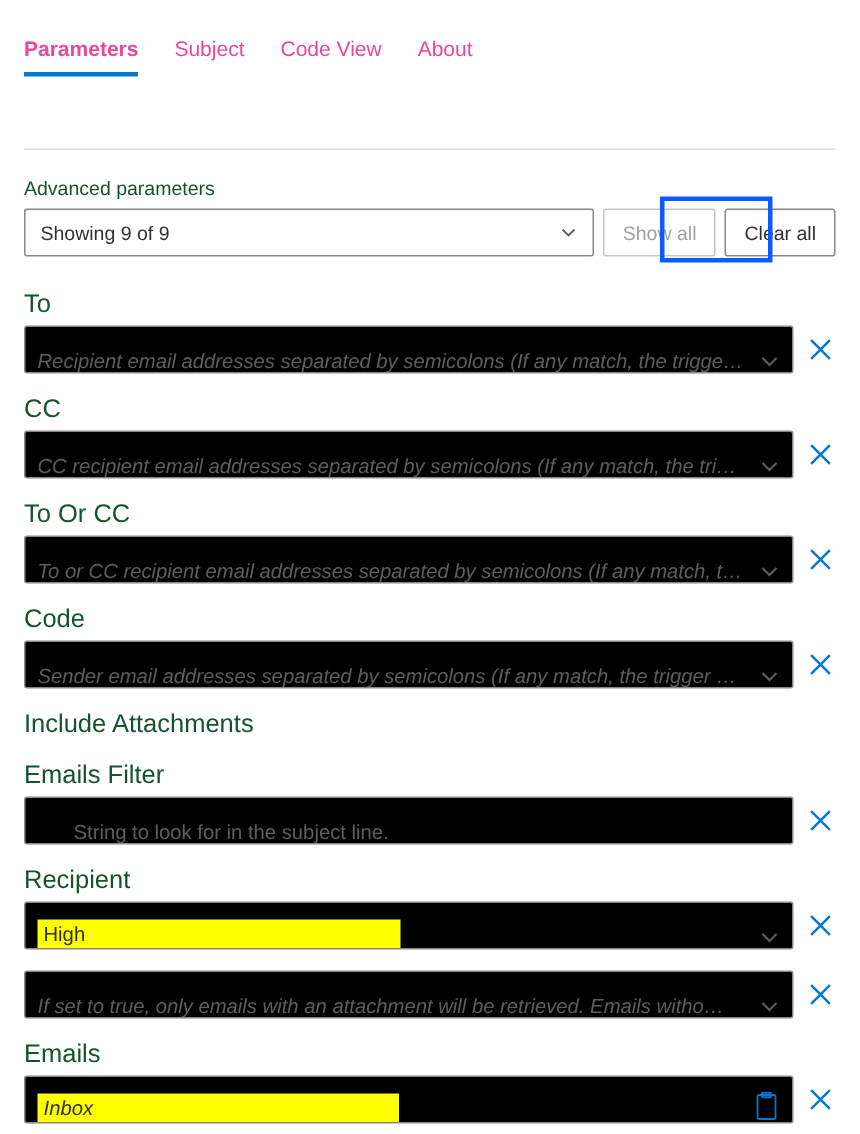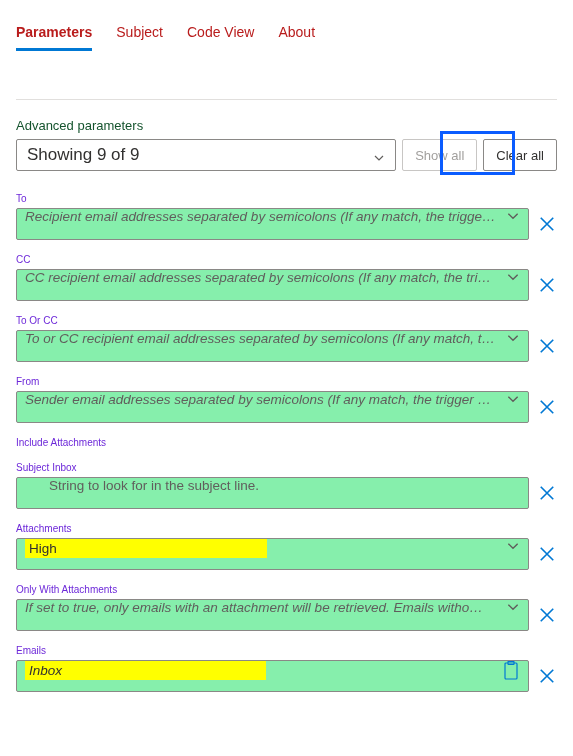--- a/index.html
+++ b/index.html
@@ -14,21 +14,21 @@
   }
   .tabs {
     display: flex;
     gap: 24px;
     border-bottom: 1px solid transparent;
     margin-bottom: 4px;
   }
   .tab {
     padding: 8px 0 10px 0;
     cursor: pointer;
-    color: #b91c1c;
+    color: #ec4899;
     position: relative;
   }
   .tab.active {
     font-weight: 600;
   }
   .tab.active::after {
     content: "";
     position: absolute;
     left: 0; right: 0; bottom: -1px;
     height: 3px;
@@ -53,21 +53,21 @@
   .adv-select {
     flex: 1;
     height: 32px;
     border: 1px solid #8a8886;
     border-radius: 2px;
     display: flex;
     align-items: center;
     justify-content: space-between;
     padding: 0 10px;
     color: #323130;
-    font-size: 17px;
+    font-size: 13px;
     background: #fff;
   }
   .chev {
     width: 12px; height: 12px;
     display: inline-block;
   }
   .chev svg { width: 100%; height: 100%; }
   .btn {
     height: 32px;
     border: 1px solid #8a8886;
@@ -90,38 +90,38 @@
     position: absolute;
     border: 3px solid #0a5cff;
     pointer-events: none;
   }
   .adv-wrap { position: relative; }
 
   .field {
     margin-bottom: 14px;
   }
   .field-label {
-    font-size: 10px;
-    color: #6d28d9;
+    font-size: 17px;
+    color: #14532d;
     margin-bottom: 4px;
   }
   .field-row {
     display: flex;
     align-items: center;
     gap: 8px;
   }
   .input-wrap {
     flex: 1;
     border: 1px solid #8a8886;
     border-radius: 2px;
     height: 32px;
     display: flex;
-    align-items: flex-start;
+    align-items: flex-end;
     padding: 0 8px;
-    background: #86efac;
+    background: #000000;
     overflow: hidden;
   }
   .input-text {
     flex: 1;
     font-size: 13.5px;
     color: #605e5c;
     font-style: italic;
     white-space: nowrap;
     overflow: hidden;
     text-overflow: ellipsis;
@@ -237,21 +237,21 @@
     </div>
     <span class="remove-btn">
         <svg viewBox="0 0 16 16">
           <path d="M3 3l10 10M13 3L3 13" stroke="#0078d4" stroke-width="1.3" fill="none"></path>
         </svg>
       </span>
   </div>
 </div>
 
 <div class="field">
-  <div class="field-label">From</div>
+  <div class="field-label">Code</div>
   <div class="field-row">
     <div class="input-wrap">
       <span class="input-text">Sender email addresses separated by semicolons (If any match, the trigger …</span>
       <span class="input-chev">
           <svg viewBox="0 0 12 12">
             <path d="M2 4l4 4 4-4" fill="none" stroke="#605e5c" stroke-width="1.2"></path>
           </svg>
         </span>
     </div>
     <span class="remove-btn">
@@ -260,55 +260,54 @@
         </svg>
       </span>
   </div>
 </div>
 
 <div class="field">
   <div class="field-label">Include Attachments</div>
 </div>
 
 <div class="field">
-  <div class="field-label">Subject Inbox</div>
+  <div class="field-label">Emails Filter</div>
   <div class="field-row">
     <div class="input-wrap">
       <span class="input-text" style="font-style:normal;margin-left:24px;">String to look for in the subject line.</span>
     </div>
     <span class="remove-btn">
         <svg viewBox="0 0 16 16">
           <path d="M3 3l10 10M13 3L3 13" stroke="#0078d4" stroke-width="1.3" fill="none"></path>
         </svg>
       </span>
   </div>
 </div>
 
 <div class="field">
-  <div class="field-label">Attachments</div>
+  <div class="field-label">Recipient</div>
   <div class="field-row">
     <div class="input-wrap">
       <span class="input-text value hl" style="min-width: 86px;">High</span>
       <span style="flex:1"></span>
       <span class="input-chev">
           <svg viewBox="0 0 12 12">
             <path d="M2 4l4 4 4-4" fill="none" stroke="#605e5c" stroke-width="1.2"></path>
           </svg>
         </span>
     </div>
     <span class="remove-btn">
         <svg viewBox="0 0 16 16">
           <path d="M3 3l10 10M13 3L3 13" stroke="#0078d4" stroke-width="1.3" fill="none"></path>
         </svg>
       </span>
   </div>
 </div>
 
 <div class="field">
-  <div class="field-label">Only With Attachments</div>
   <div class="field-row">
     <div class="input-wrap">
       <span class="input-text">If set to true, only emails with an attachment will be retrieved. Emails witho…</span>
       <span class="input-chev">
           <svg viewBox="0 0 12 12">
             <path d="M2 4l4 4 4-4" fill="none" stroke="#605e5c" stroke-width="1.2"></path>
           </svg>
         </span>
     </div>
     <span class="remove-btn">

